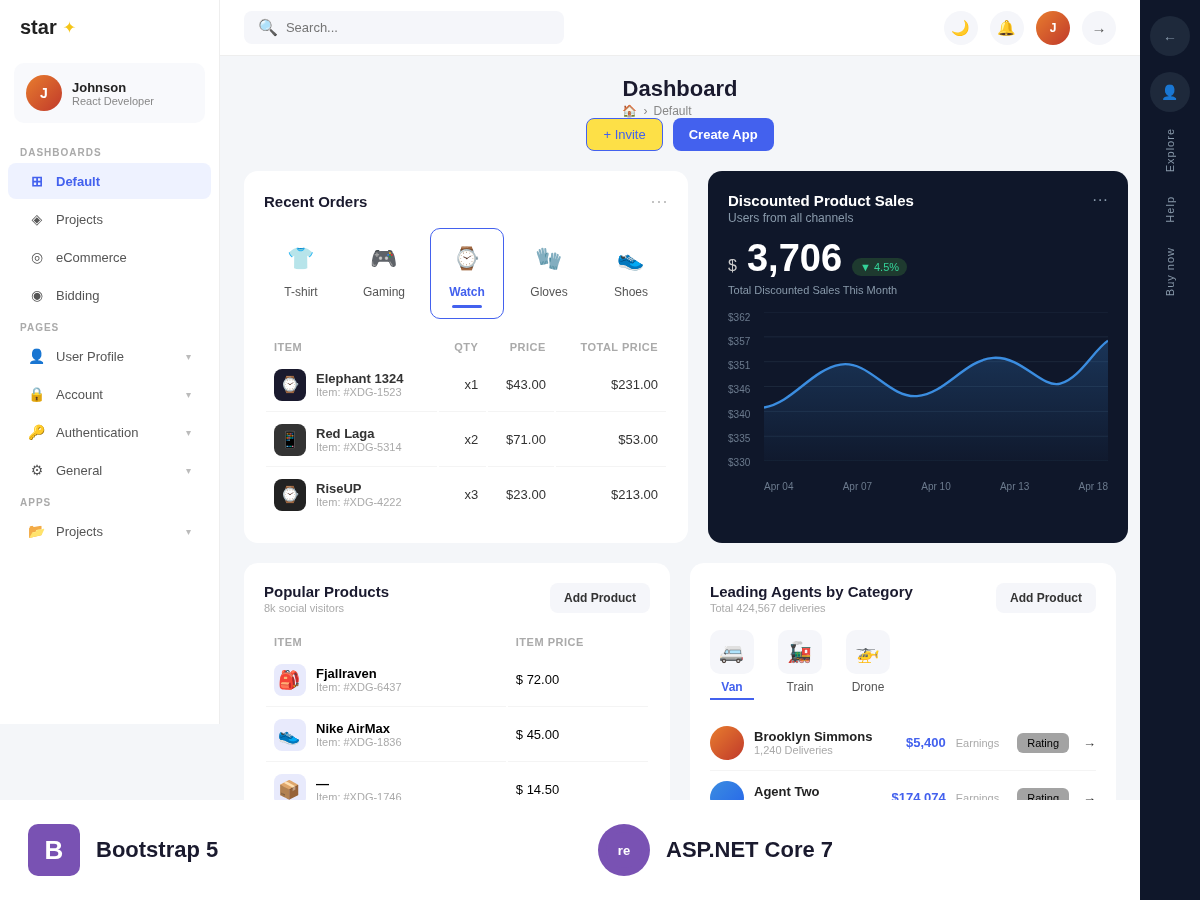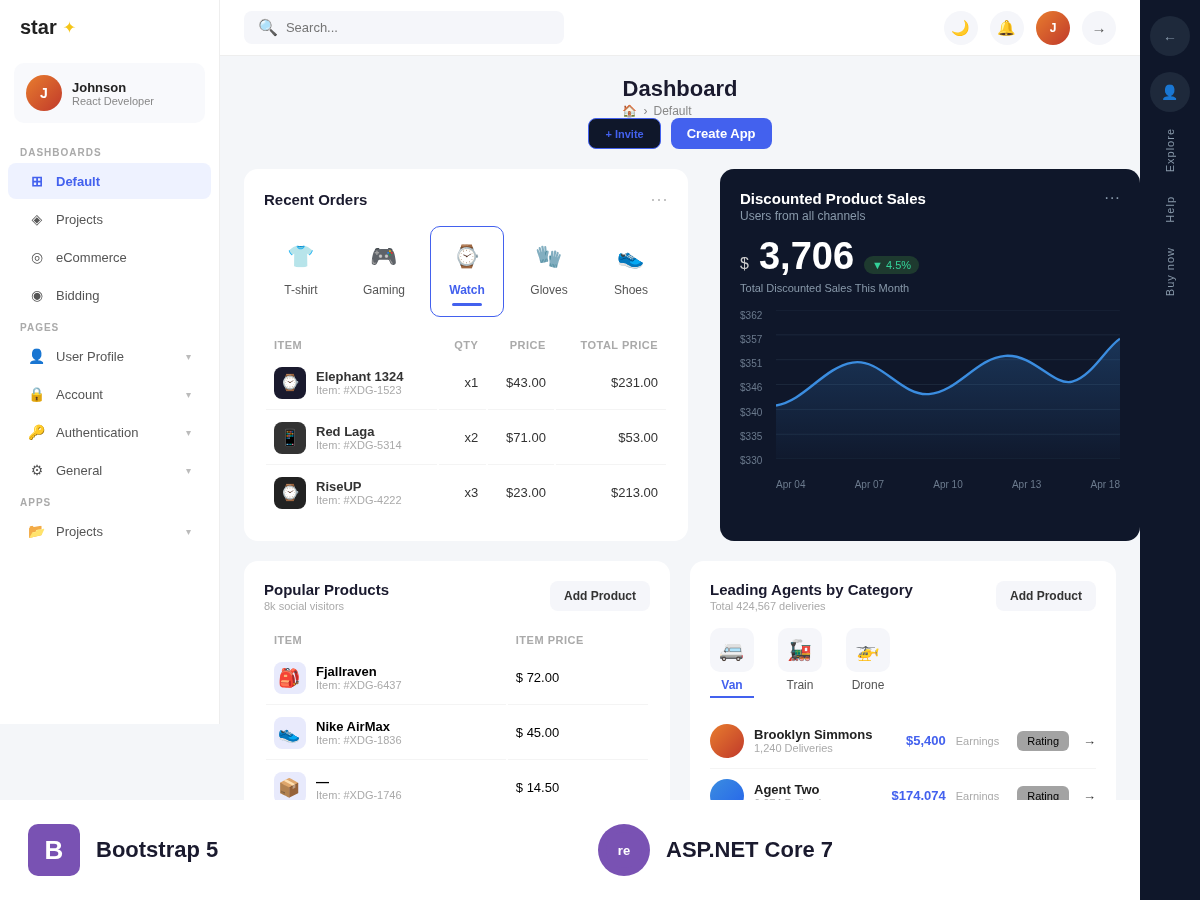--- a/index.html
+++ b/index.html
@@ -25,25 +25,25 @@
     .topbar-search input { border: none; background: transparent; outline: none; font-size: 13px; color: #555; width: 100%; }
     .topbar-right { margin-left: auto; display: flex; align-items: center; gap: 12px; }
     .topbar-icon-btn { width: 34px; height: 34px; border-radius: 50%; background: #f5f6fa; display: flex; align-items: center; justify-content: center; cursor: pointer; font-size: 15px; color: #555; }
     .user-avatar-sm { width: 34px; height: 34px; border-radius: 50%; background: linear-gradient(135deg, #e87d2e, #c0392b); display: flex; align-items: center; justify-content: center; color: #fff; font-size: 12px; font-weight: 700; }
     .content-area { flex: 1; overflow-y: auto; padding: 20px 24px; }
 
     
     .page-header { display: flex; align-items: center; justify-content: space-between; margin-bottom: 20px; flex-direction: column; }
     .page-title { font-size: 22px; font-weight: 700; color: #1a1a2e; }
     .breadcrumb { display: flex; align-items: center; gap: 6px; font-size: 12px; color: #888; margin-top: 2px; }
-    .btn-invite { background: #0f172a; border: 1.5px solid #4361ee; color: #4361ee; border-radius: 8px; padding: 8px 16px; font-size: 11px; font-weight: 700; cursor: pointer; display: flex; align-items: center; gap: 6px; }
+    .btn-invite { background: #fde047; border: 1.5px solid #4361ee; color: #4361ee; border-radius: 8px; padding: 8px 16px; font-size: 13px; font-weight: 400; cursor: pointer; display: flex; align-items: center; gap: 6px; }
     .btn-create { background: #4361ee; border: none; color: #fff; border-radius: 8px; padding: 8px 16px; font-size: 13px; font-weight: 600; cursor: pointer; }
 
     
-    .dashboard-grid { display: grid; grid-template-columns: 1fr 420px; gap: 32px; }
+    .dashboard-grid { display: grid; grid-template-columns: 1fr 420px; gap: 20px; }
 
     
     .card { background: #fff; border-radius: 14px; padding: 20px; }
     .card-header { display: flex; align-items: center; justify-content: space-between; margin-bottom: 16px; }
     .card-title { font-size: 15px; font-weight: 700; color: #1a1a2e; }
     .card-more { color: #bbb; font-size: 18px; cursor: pointer; }
 
     
     .order-tabs { display: flex; gap: 8px; margin-bottom: 16px; }
     .order-tab { display: flex; flex-direction: column; align-items: center; gap: 6px; padding: 10px 16px; border-radius: 10px; cursor: pointer; border: 1.5px solid transparent; min-width: 72px; }

